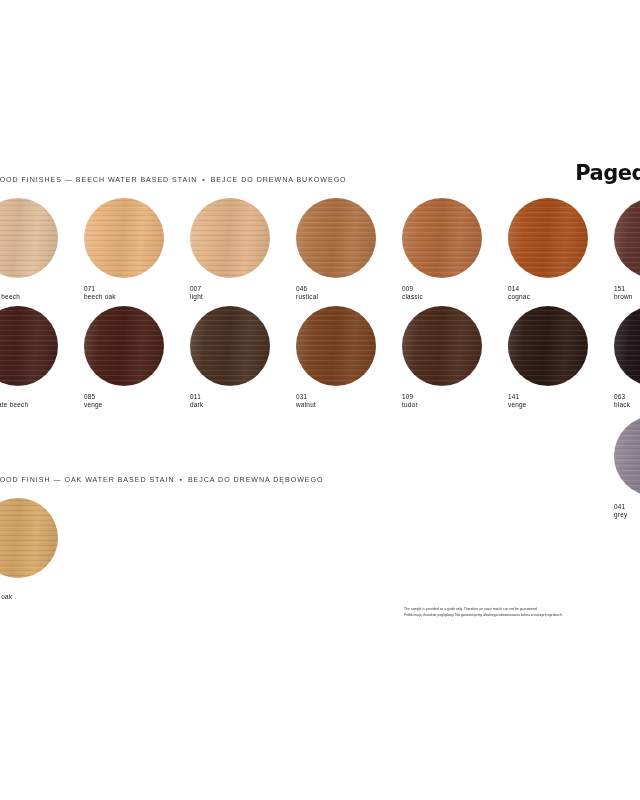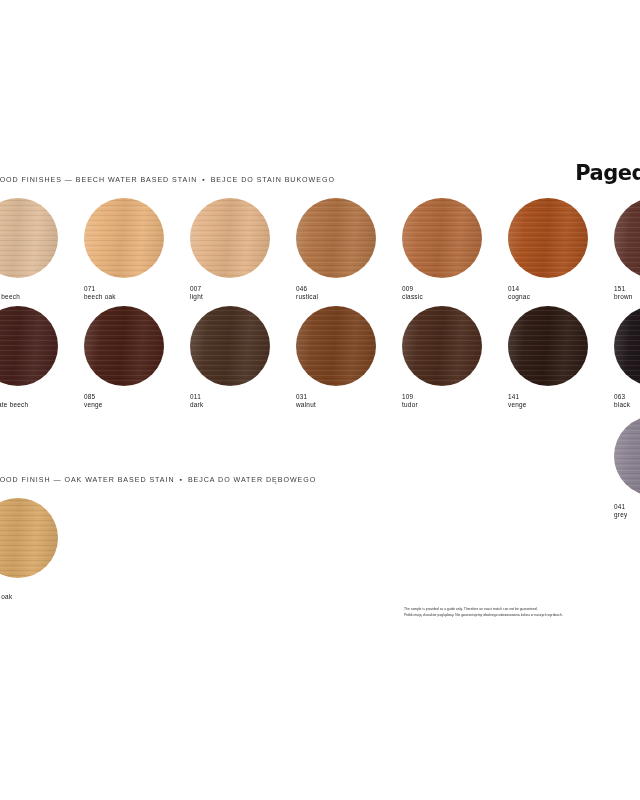--- a/index.html
+++ b/index.html
@@ -149,21 +149,21 @@
   .fineprint p { margin: 0; }
 </style>
 </head>
 <body>
 
 <div class="page">
 
   <div class="brand">Paged</div>
 
   <div class="section-header" id="hdr-beech">
-    <span>WOOD FINISHES — BEECH WATER BASED STAIN</span><span class="bullet">▪</span><span>BEJCE DO STAIN BUKOWEGO</span>
+    <span>WOOD FINISHES — BEECH WATER BASED STAIN</span><span class="bullet">▪</span><span>BEJCE DO DREWNA BUKOWEGO</span>
   </div>
 
   <div class="swatch-row" id="row-beech-1">
     <div class="swatch-cell">
       <div class="swatch-disc" style="background-color: rgb(224, 189, 154);"></div>
       <div class="swatch-label">
         <span class="swatch-code">100</span>
         <span class="swatch-name">natural beech</span>
       </div>
     </div>
@@ -268,21 +268,21 @@
     <div class="swatch-cell">
       <div class="swatch-disc" style="background-color: rgb(138, 129, 144);"></div>
       <div class="swatch-label">
         <span class="swatch-code">041</span>
         <span class="swatch-name">grey</span>
       </div>
     </div>
   </div>
 
   <div class="section-header" id="hdr-oak">
-    <span>WOOD FINISH — OAK WATER BASED STAIN</span><span class="bullet">▪</span><span>BEJCA DO WATER DĘBOWEGO</span>
+    <span>WOOD FINISH — OAK WATER BASED STAIN</span><span class="bullet">▪</span><span>BEJCA DO DREWNA DĘBOWEGO</span>
   </div>
 
   <div class="swatch-row" id="row-oak-1">
     <div class="swatch-cell">
       <div class="swatch-disc" style="background-color: rgb(216, 168, 104);"></div>
       <div class="swatch-label">
         <span class="swatch-code">100</span>
         <span class="swatch-name">natural oak</span>
       </div>
     </div>

